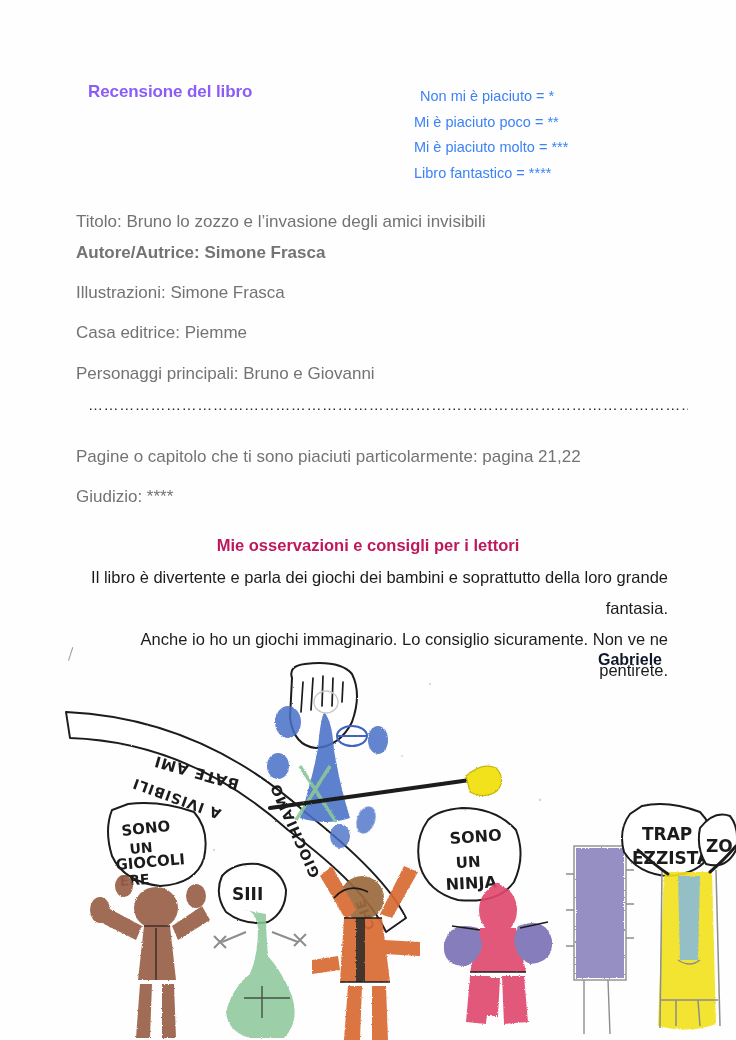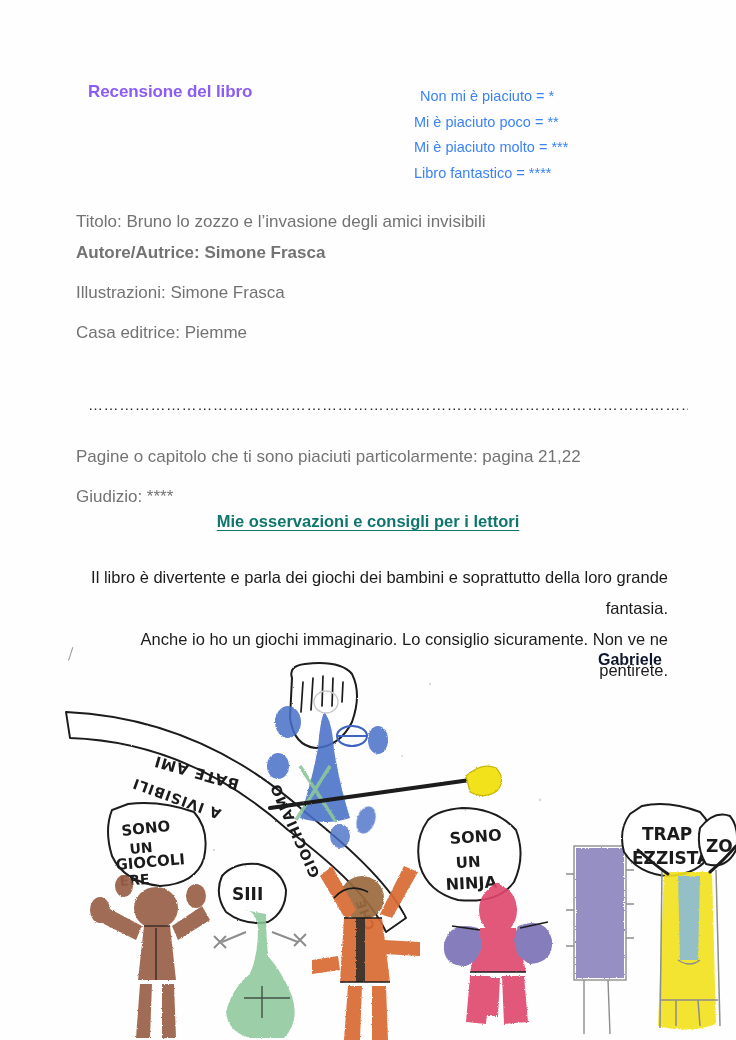--- a/index.html
+++ b/index.html
@@ -74,27 +74,26 @@
     color: #222;
     overflow: hidden;
     white-space: nowrap;
     line-height: 14px;
   }
 
   .section-heading {
     position: absolute;
     left: 0;
     right: 0;
-    top: 512px;
+    top: 536px;
     text-align: center;
     font-size: 16.5px;
     font-weight: bold;
-    text-decoration: underline;
     text-underline-offset: 3px;
-    color: #0f766e;
+    color: #be185d;
   }
 
   .review-body {
     position: absolute;
     left: 88px;
     top: 562px;
     width: 580px;
     font-size: 16.5px;
     line-height: 31px;
     color: #1c1c1c;
@@ -146,20 +145,21 @@
     <div class="legend-row">Non mi è piaciuto = *</div>
     <div class="legend-row">Mi è piaciuto poco = **</div>
     <div class="legend-row">Mi è piaciuto molto = ***</div>
     <div class="legend-row">Libro fantastico = ****</div>
   </div>
 
   <div class="field f-titolo">Titolo: Bruno lo zozzo e l’invasione degli amici invisibili</div>
   <div class="field f-autore">Autore/Autrice: Simone Frasca</div>
   <div class="field f-illustr">Illustrazioni: Simone Frasca</div>
   <div class="field f-casa">Casa editrice: Piemme</div>
+  <div class="field f-person">Personaggi principali: Bruno e Giovanni</div>
 
   <div class="dotted-sep">……………………………………………………………………………………………………………………………</div>
 
   <div class="field f-pagine">Pagine o capitolo che ti sono piaciuti particolarmente:  pagina 21,22</div>
   <div class="field f-giudizio">Giudizio: ****</div>
 
   <div class="section-heading">Mie osservazioni e consigli per i lettori</div>
 
   <div class="review-body">
     <p>Il libro è divertente e parla dei giochi dei bambini e soprattutto della loro grande fantasia.</p>

